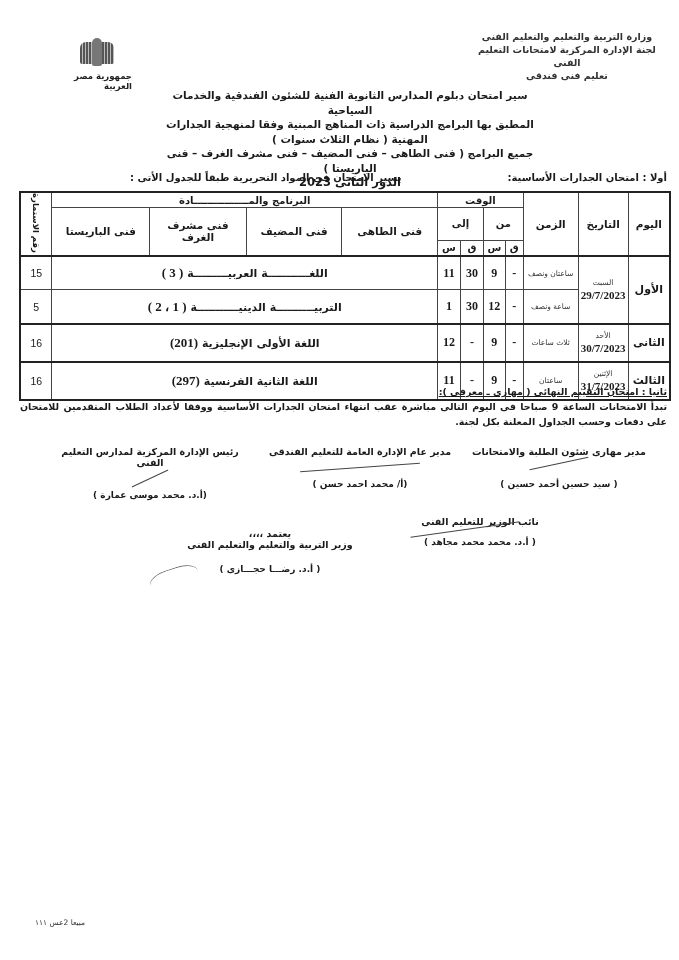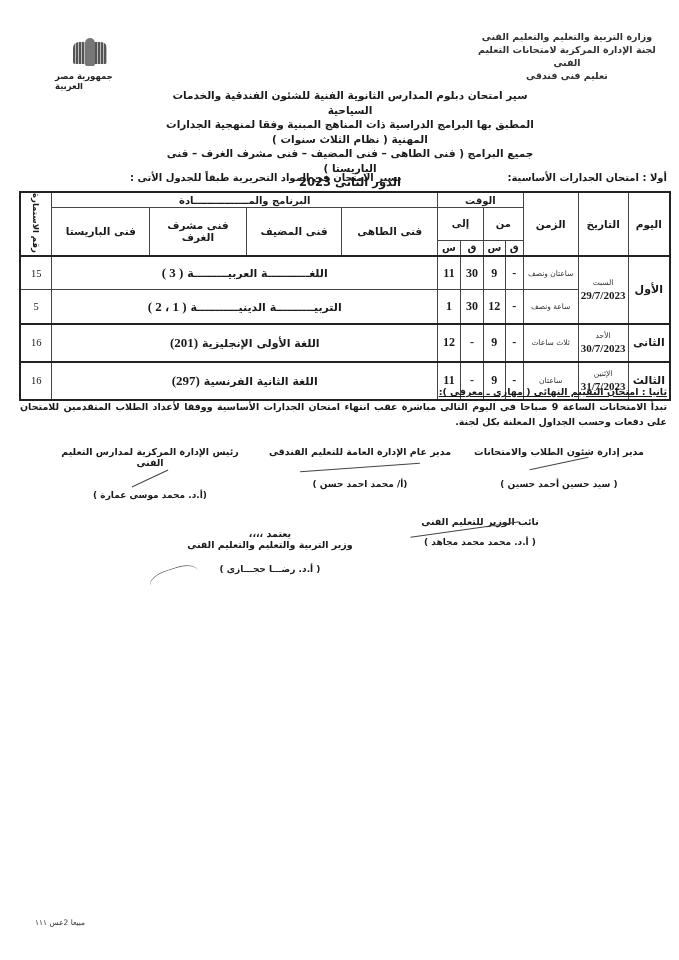--- a/index.html
+++ b/index.html
@@ -7,21 +7,21 @@
     width: 679px; height: 960px; background: #ffffff; position: relative; overflow: hidden;
     font-family: "DejaVu Sans", sans-serif; color: #1a1a1a;
   }
   .abs { position: absolute; }
   .rtl { direction: rtl; }
 
   
   #ministry { right: 12px; top: 30px; width: 200px; text-align: center; font-size: 9.5px; line-height: 13px; font-weight: bold; color: #333; }
 
   
-  #emblem { left: 55px; top: 38px; width: 70px; text-align: left; }
+  #emblem { left: 62px; top: 38px; width: 70px; text-align: right; }
   #emblem .eagle { width: 34px; height: 30px; margin: 0 auto; position: relative; }
   #emblem .eagle .wingL, #emblem .eagle .wingR { position: absolute; top: 4px; width: 12px; height: 22px; background: repeating-linear-gradient(90deg,#555 0 2px,#bbb 2px 3px); }
   #emblem .eagle .wingL { left: 0; border-radius: 6px 0 0 2px; }
   #emblem .eagle .wingR { right: 0; border-radius: 0 6px 2px 0; }
   #emblem .eagle .body { position: absolute; left: 12px; top: 0; width: 10px; height: 28px; background: #777; border-radius: 5px 5px 2px 2px; }
   #emblem .caption { font-size: 8.5px; font-weight: bold; margin-top: 3px; color: #222; }
 
   
   #title-block { left: 150px; width: 400px; top: 88px; text-align: center; font-weight: bold; font-size: 10.5px; line-height: 14.5px; }
   #title-block .year-line { font-size: 11.5px; }
@@ -36,21 +36,21 @@
   #tbl th { height: 14px; }
   #tbl .hdr-big { font-size: 10.5px; }
   #tbl .row-thick-top td { border-top: 2.5px solid #222; }
   #tbl .num { font-family: "Liberation Serif", serif; font-size: 12px; font-weight: bold; }
   #tbl .dur { font-size: 7.5px; font-weight: normal; color: #333; }
   #tbl .day { font-size: 11px; border-radius: 13px; }
   #tbl .date-day { font-size: 7.5px; font-weight: normal; display: block; color: #333; }
   #tbl .date-val { font-family: "Liberation Serif", serif; font-size: 11px; font-weight: bold; display: block; margin-top: 2px; }
   #tbl .subject { font-size: 11px; }
   #tbl .subject .code { font-family: "Liberation Serif", serif; font-size: 13px; font-weight: bold; }
-  #tbl .form-no { font-family: Liberation Serif, serif; font-size: 10.5px; font-weight: normal; }
+  #tbl .form-no { font-family: Liberation Sans, sans-serif; font-size: 10.5px; font-weight: normal; }
   #tbl .rot { writing-mode: vertical-rl; font-size: 8.5px; line-height: 10px; white-space: nowrap; }
 
   
   #sec2 { right: 12px; top: 386px; font-size: 9.5px; font-weight: bold; text-decoration: underline; }
   #sec2-body { right: 12px; left: 20px; top: 399px; font-size: 9.5px; font-weight: bold; line-height: 15px; text-align: justify; }
 
   
   .sig { position: absolute; text-align: center; font-size: 9.5px; font-weight: bold; }
   .sig .sig-title { display: block; }
   .sig .sig-scribble { display: block; height: 22px; position: relative; }
@@ -188,21 +188,21 @@
     </td>
     <td class="form-no">16</td>
   </tr>
 </tbody>
   </table>
 
 <div id="sec2" class="abs rtl">ثانيا : امتحان التقييم النهائى ( مهارى ـ معرفى ):</div>
 <div id="sec2-body" class="abs rtl">تبدأ الامتحانات الساعة 9 صباحا فى اليوم التالى مباشرة عقب انتهاء امتحان الجدارات الأساسية ووفقا لأعداد الطلاب المتقدمين للامتحان على دفعات وحسب الجداول المعلنة بكل لجنة.</div>
 
 <div class="sig rtl" style="right:20px; top:446px; width:200px;">
-  <span class="sig-title">مدير إدارة شئون الطلاب والامتحانات</span>
+  <span class="sig-title">مدير مهارى شئون الطلبة والامتحانات</span>
   <span class="sig-scribble">
       <span class="scribble" style="left:70px; top:6px; width:60px; transform:rotate(-12deg);"></span>
     </span>
   <span class="sig-name">( سيد حسين أحمد حسين )</span>
 </div>
 <div class="sig rtl" style="left:260px; top:446px; width:200px;">
   <span class="sig-title">مدير عام الإدارة العامة للتعليم الفندقى</span>
   <span class="sig-scribble">
       <span class="scribble" style="left:40px; top:10px; width:120px; transform:rotate(-4deg);"></span>
     </span>

